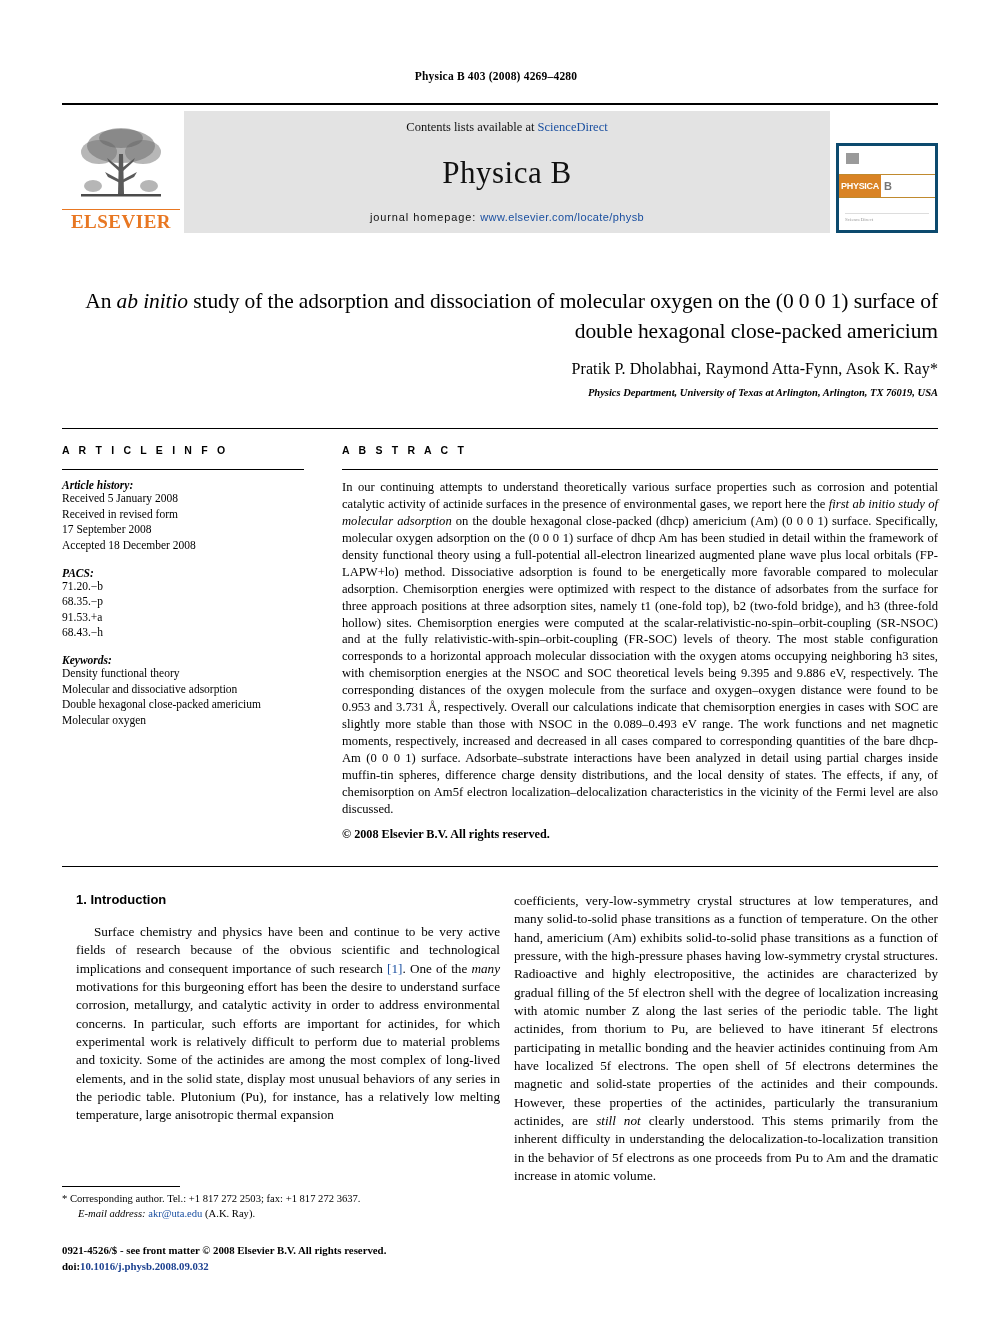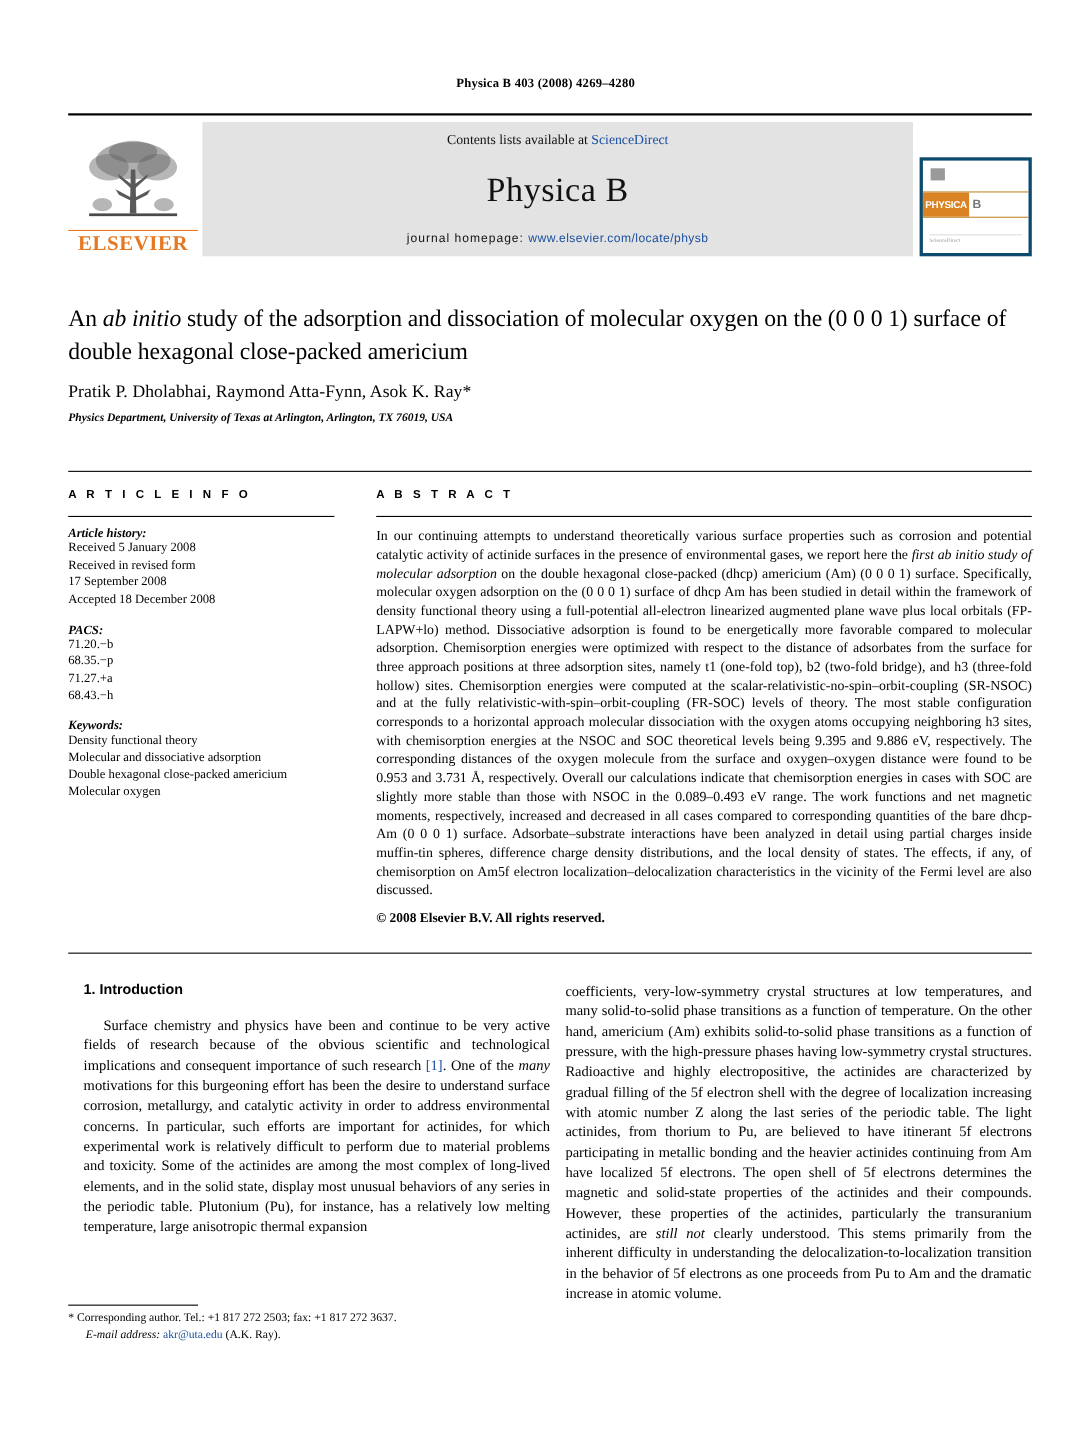--- a/index.html
+++ b/index.html
@@ -161,23 +161,24 @@
     color: #999;
     display: flex;
     justify-content: space-between;
     border-top: 1px solid #ddd;
     padding-top: 3px;
   }
 
   
   .title-block {
     position: absolute;
-    top: 275px;
+    top: 287px;
     left: 62px;
     width: 876px;
+    text-align: right;
   }
   .paper-title {
     font-family: "Liberation Serif", serif;
     font-size: 21.5px;
     line-height: 1.38;
     font-weight: normal;
     margin: 0;
     letter-spacing: -0.1px;
   }
   .paper-title i { font-style: italic; }
@@ -393,21 +394,21 @@
     <div class="hist-title">Article history:</div>
     <div class="info-line">Received 5 January 2008</div>
     <div class="info-line">Received in revised form</div>
     <div class="info-line">17 September 2008</div>
     <div class="info-line">Accepted 18 December 2008</div>
 
     <div class="info-group">
       <div class="pacs-title">PACS:</div>
       <div class="info-line">71.20.−b</div>
       <div class="info-line">68.35.−p</div>
-      <div class="info-line">71.27.+a</div>
+      <div class="info-line">91.53.+a</div>
       <div class="info-line">68.43.−h</div>
     </div>
 
     <div class="info-group">
       <div class="kw-title">Keywords:</div>
       <div class="info-line">Density functional theory</div>
       <div class="info-line">Molecular and dissociative adsorption</div>
       <div class="info-line">Double hexagonal close-packed americium</div>
       <div class="info-line">Molecular oxygen</div>
     </div>
@@ -432,14 +433,18 @@
   <div class="col-right">
     <p class="body-text cont"><span>coefficients, very-low-symmetry crystal structures at low temperatures, and many solid-to-solid phase transitions as a function of temperature. On the other hand, americium (Am) exhibits solid-to-solid phase transitions as a function of pressure, with the high-pressure phases having low-symmetry crystal structures. Radioactive and highly electropositive, the actinides are characterized by gradual filling of the 5f electron shell with the degree of localization increasing with atomic number Z along the last series of the periodic table. The light actinides, from thorium to Pu, are believed to have itinerant 5f electrons participating in metallic bonding and the heavier actinides continuing from Am have localized 5f electrons. The open shell of 5f electrons determines the magnetic and solid-state properties of the actinides and their compounds. However, these properties of the actinides, particularly the transuranium actinides, are </span><i>still not</i><span> clearly understood. This stems primarily from the inherent difficulty in understanding the delocalization-to-localization transition in the behavior of 5f electrons as one proceeds from Pu to Am and the dramatic increase in atomic volume.</span></p>
   </div>
 
   <div class="footnote">
     <div class="footnote-rule"></div>
     <div class="footnote-line"><span>*</span><span> Corresponding author. Tel.: +1 817 272 2503; fax: +1 817 272 3637.</span></div>
     <div class="footnote-line" style="padding-left:16px;text-indent:0;"><i>E-mail address:</i> <span class="mail">akr@uta.edu</span><span> (A.K. Ray).</span></div>
   </div>
 
+  <div class="issn-block">
+    <div class="issn-line">0921-4526/$ - see front matter © 2008 Elsevier B.V. All rights reserved.</div>
+    <div class="issn-line"><span>doi:</span><span class="doi-link">10.1016/j.physb.2008.09.032</span></div>
+  </div>
 
 </div>
 
 </body></html>

